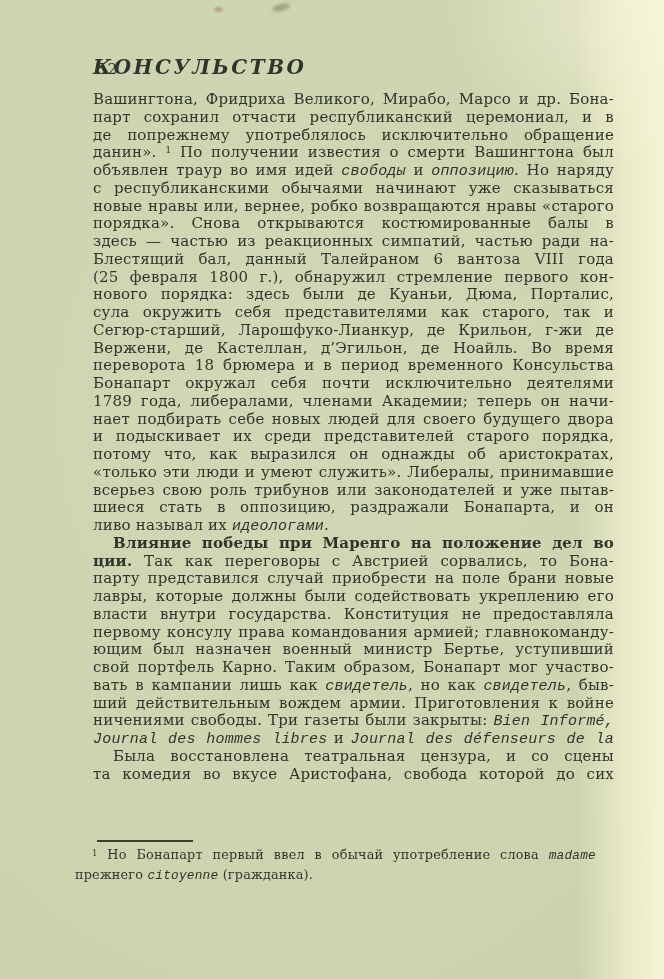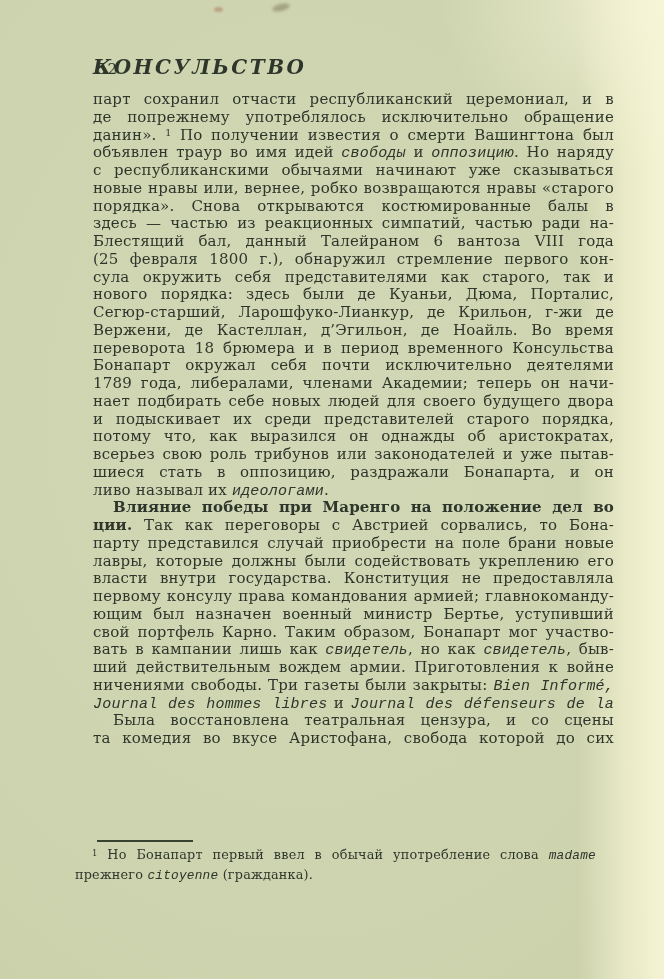--- a/index.html
+++ b/index.html
@@ -63,40 +63,42 @@
 <body>
 
 <div class="page">
   <div class="edge-light"></div>
 
   <div class="pagenum">52</div>
 
   <div class="running-title">КОНСУЛЬСТВО</div>
 
   <div class="body-block" id="body-lines">
+      <div class="line"><span>Вашингтона, Фридриха Великого, Мирабо, Марсо и др. Бона-</span></div>
       <div class="line"><span>парт сохранил отчасти республиканский церемониал, и в обихо-</span></div>
       <div class="line"><span>де попрежнему употреблялось исключительно обращение «граж-</span></div>
       <div class="line"><span>данин». </span><sup>1</sup><span> По получении известия о смерти Вашингтона был</span></div>
       <div class="line"><span>объявлен траур во имя идей </span><i>свободы</i><span> и </span><i>оппозицию</i><span>. Но наряду</span></div>
       <div class="line"><span>с республиканскими обычаями начинают уже сказываться</span></div>
       <div class="line"><span>новые нравы или, вернее, робко возвращаются нравы «старого</span></div>
       <div class="line"><span>порядка». Снова открываются костюмированные балы в Опере;</span></div>
       <div class="line"><span>здесь — частью из реакционных симпатий, частью ради на-</span></div>
       <div class="line"><span>Блестящий бал, данный Талейраном 6 вантоза VIII года</span></div>
       <div class="line"><span>(25 февраля 1800 г.), обнаружил стремление первого кон-</span></div>
+      <div class="line"><span>нового порядка: здесь были де Куаньи, Дюма, Порталис,</span></div>
       <div class="line"><span>сула окружить себя представителями как старого, так и</span></div>
-      <div class="line"><span>нового порядка: здесь были де Куаньи, Дюма, Порталис,</span></div>
       <div class="line"><span>Сегюр-старший, Ларошфуко-Лианкур, де Крильон, г-жи де</span></div>
       <div class="line"><span>Вержени, де Кастеллан, д’Эгильон, де Ноайль. Во время</span></div>
       <div class="line"><span>переворота 18 брюмера и в период временного Консульства</span></div>
       <div class="line"><span>Бонапарт окружал себя почти исключительно деятелями</span></div>
       <div class="line"><span>1789 года, либералами, членами Академии; теперь он начи-</span></div>
       <div class="line"><span>нает подбирать себе новых людей для своего будущего двора</span></div>
       <div class="line"><span>и подыскивает их среди представителей старого порядка,</span></div>
       <div class="line"><span>потому что, как выразился он однажды об аристократах,</span></div>
+      <div class="line"><span>«только эти люди и умеют служить». Либералы, принимавшие</span></div>
       <div class="line"><span>всерьез свою роль трибунов или законодателей и уже пытав-</span></div>
       <div class="line"><span>шиеся стать в оппозицию, раздражали Бонапарта, и он насмеш-</span></div>
       <div class="line nj"><span>ливо называл их </span><i>идеологами</i><span>.</span></div>
       <div class="line indent"><b>Влияние победы при Маренго на положение дел во Фран-</b></div>
       <div class="line"><b>ции.</b><span> Так как переговоры с Австрией сорвались, то Бона-</span></div>
       <div class="line"><span>парту представился случай приобрести на поле брани новые</span></div>
       <div class="line"><span>лавры, которые должны были содействовать укреплению его</span></div>
       <div class="line"><span>власти внутри государства. Конституция не предоставляла</span></div>
       <div class="line"><span>первому консулу права командования армией; главнокоманду-</span></div>
       <div class="line"><span>ющим был назначен военный министр Бертье, уступивший</span></div>

